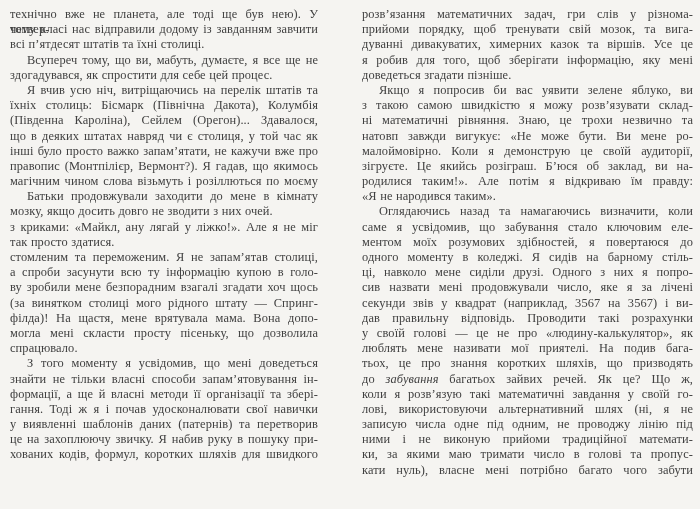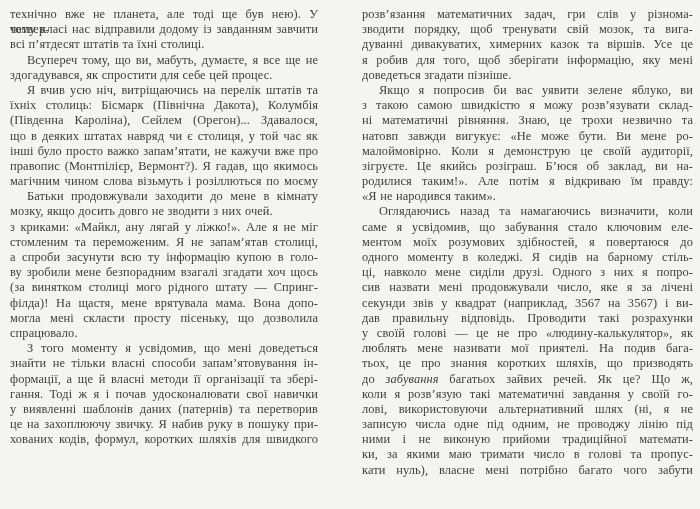--- a/index.html
+++ b/index.html
@@ -57,38 +57,39 @@
       <div class="line indent">Я вчив усю ніч, витріщаючись на перелік штатів та</div>
       <div class="line">їхніх столиць: Бісмарк (Північна Дакота), Колумбія</div>
       <div class="line">(Південна Кароліна), Сейлем (Орегон)... Здавалося,</div>
       <div class="line">що в деяких штатах навряд чи є столиця, у той час як</div>
       <div class="line">інші було просто важко запам’ятати, не кажучи вже про</div>
       <div class="line">правопис (Монтпілієр, Вермонт?). Я гадав, що якимось</div>
       <div class="line">магічним чином слова візьмуть і розіллються по моєму</div>
       <div class="line indent">Батьки продовжували заходити до мене в кімнату</div>
       <div class="line end">мозку, якщо досить довго не зводити з них очей.</div>
       <div class="line">з криками: «Майкл, ану лягай у ліжко!». Але я не міг</div>
+      <div class="line end">так просто здатися.</div>
       <div class="line">стомленим та переможеним. Я не запам’ятав столиці,</div>
       <div class="line">а спроби засунути всю ту інформацію купою в голо-</div>
       <div class="line">ву зробили мене безпорадним взагалі згадати хоч щось</div>
       <div class="line">(за винятком столиці мого рідного штату — Спринг-</div>
       <div class="line">філда)! На щастя, мене врятувала мама. Вона допо-</div>
       <div class="line">могла мені скласти просту пісеньку, що дозволила</div>
       <div class="line end">спрацювало.</div>
       <div class="line indent">З того моменту я усвідомив, що мені доведеться</div>
       <div class="line">знайти не тільки власні способи запам’ятовування ін-</div>
       <div class="line">формації, а ще й власні методи її організації та збері-</div>
       <div class="line">гання. Тоді ж я і почав удосконалювати свої навички</div>
       <div class="line">у виявленні шаблонів даних (патернів) та перетворив</div>
       <div class="line">це на захоплюючу звичку. Я набив руку в пошуку при-</div>
       <div class="line">хованих кодів, формул, коротких шляхів для швидкого</div>
     </div>
   <div class="page page-right">
       <div class="line">розв’язання математичних задач, гри слів у різнома-</div>
-      <div class="line">зводити порядку, щоб тренувати свій мозок, та вига-</div>
+      <div class="line">прийоми порядку, щоб тренувати свій мозок, та вига-</div>
       <div class="line">дуванні дивакуватих, химерних казок та віршів. Усе це</div>
       <div class="line">я робив для того, щоб зберігати інформацію, яку мені</div>
       <div class="line end">доведеться згадати пізніше.</div>
       <div class="line indent">Якщо я попросив би вас уявити зелене яблуко, ви</div>
       <div class="line">з такою самою швидкістю я можу розв’язувати склад-</div>
       <div class="line">ні математичні рівняння. Знаю, це трохи незвично та</div>
       <div class="line">натовп завжди вигукує: «Не може бути. Ви мене ро-</div>
       <div class="line">малоймовірно. Коли я демонструю це своїй аудиторії,</div>
       <div class="line">зігруєте. Це якийсь розіграш. Б’юся об заклад, ви на-</div>
       <div class="line">родилися таким!». Але потім я відкриваю їм правду:</div>

